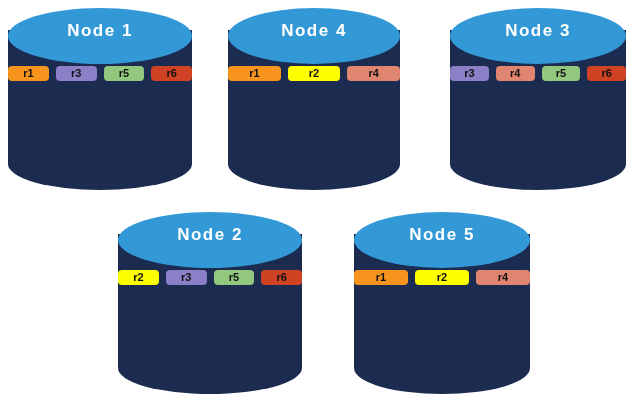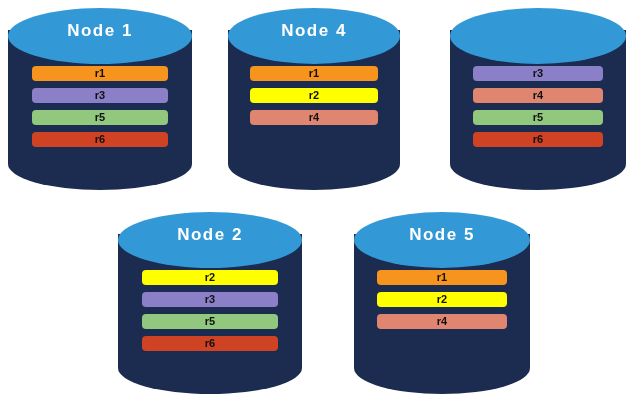--- a/index.html
+++ b/index.html
@@ -69,21 +69,20 @@
   }
 
   
   .replicas {
     position: absolute;
     left: 0;
     right: 0;
     top: 58px;
     z-index: 3;
     display: flex;
-    flex-direction: column;
     align-items: center;
     gap: 7px;
   }
 
   .replica {
     width: 74%;
     height: 15px;
     line-height: 15px;
     border-radius: 4px;
     text-align: center;
@@ -119,20 +118,21 @@
           <div class="replica" style="background: rgb(247, 148, 30);">r1</div>
           <div class="replica" style="background: rgb(255, 255, 0);">r2</div>
           <div class="replica" style="background: rgb(224, 133, 112);">r4</div>
         </div>
       </div>
     </div>
     <div class="node" style="left: 450px; top: 8px; width: 176px; height: 182px;">
       <div class="cyl">
         <div class="cyl-body" style="background: rgb(28, 43, 80);"></div>
         <div class="cyl-top" style="background: rgb(51, 153, 214);"></div>
+        <div class="node-title" style="color: rgb(255, 255, 255);">Node 3</div>
         <div class="replicas">
           <div class="replica" style="background: rgb(139, 127, 199);">r3</div>
           <div class="replica" style="background: rgb(224, 133, 112);">r4</div>
           <div class="replica" style="background: rgb(146, 199, 126);">r5</div>
           <div class="replica" style="background: rgb(207, 66, 35);">r6</div>
         </div>
       </div>
     </div>
     <div class="node" style="left: 118px; top: 212px; width: 184px; height: 182px;">
       <div class="cyl">

